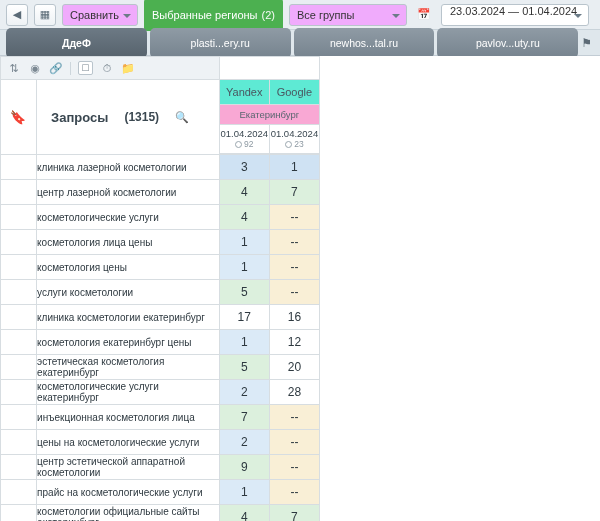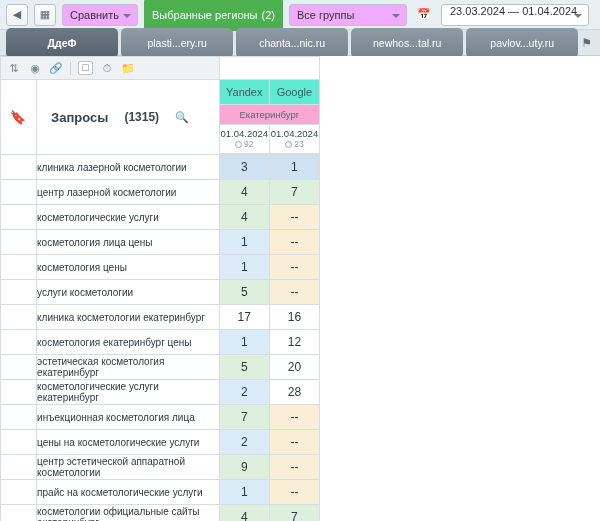--- a/index.html
+++ b/index.html
@@ -291,23 +291,20 @@
 </div>
 
 <div class="tabs">
   <div class="tab active">
       <span>ДдеФ</span>
     </div>
   <div class="tab">
       <span>plasti...ery.ru</span>
     </div>
   <div class="tab">
-      <span>chanta...nic.ru</span>
-    </div>
-  <div class="tab">
       <span>newhos...tal.ru</span>
     </div>
   <div class="tab">
       <span>pavlov...uty.ru</span>
     </div>
   <div class="flag-icon">⚑</div>
 </div>
 
 <div class="table-wrap">
   <div class="scroll-shadow"></div>

